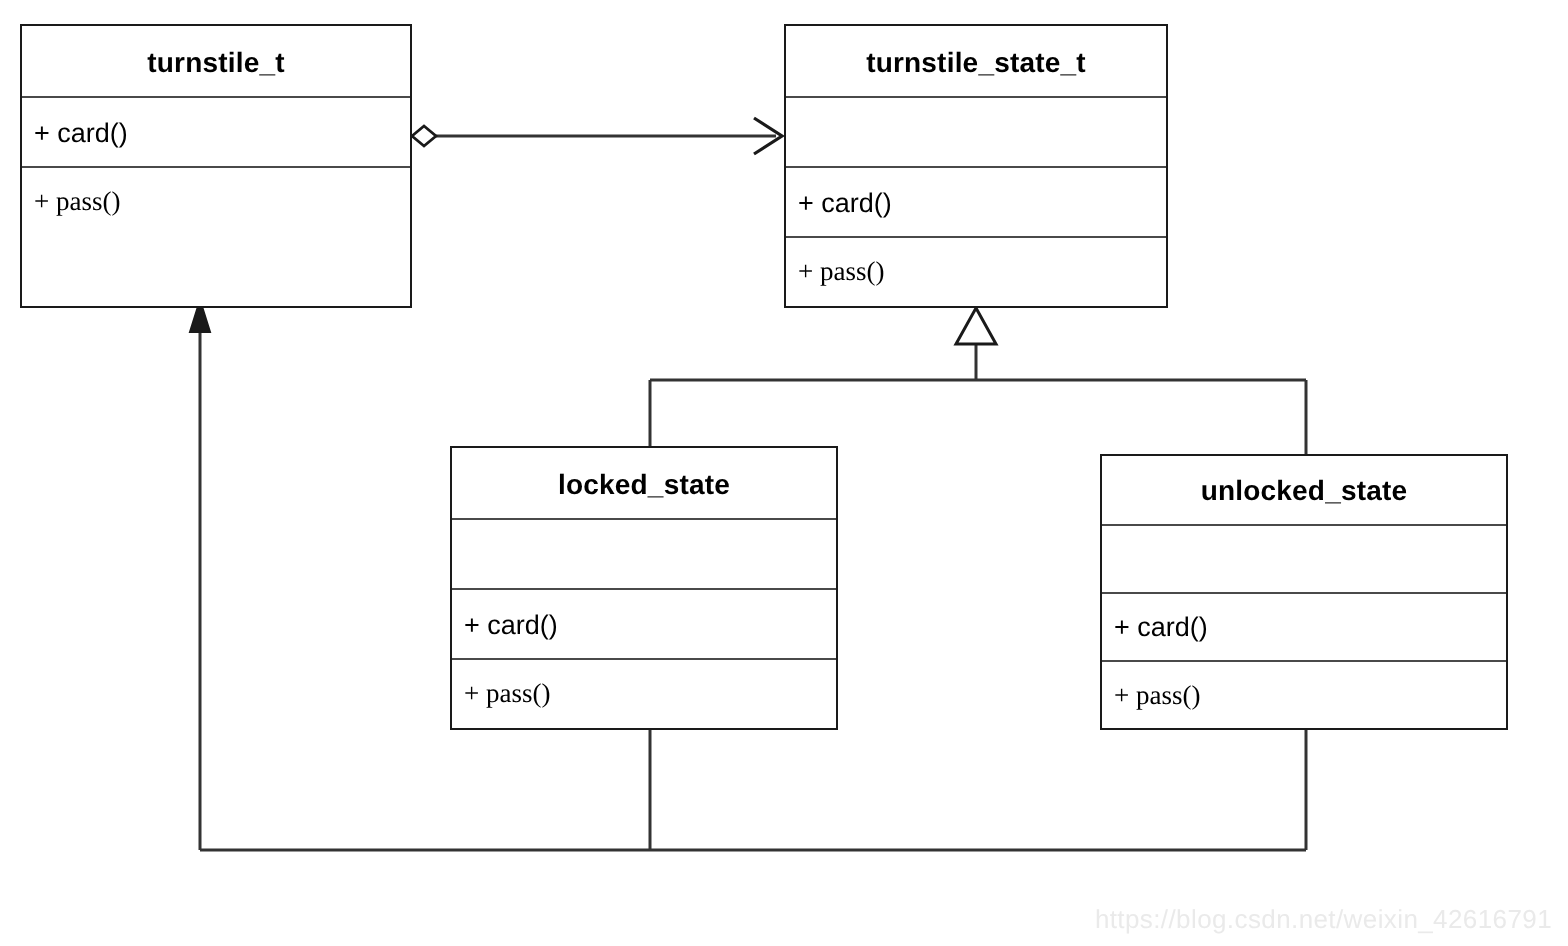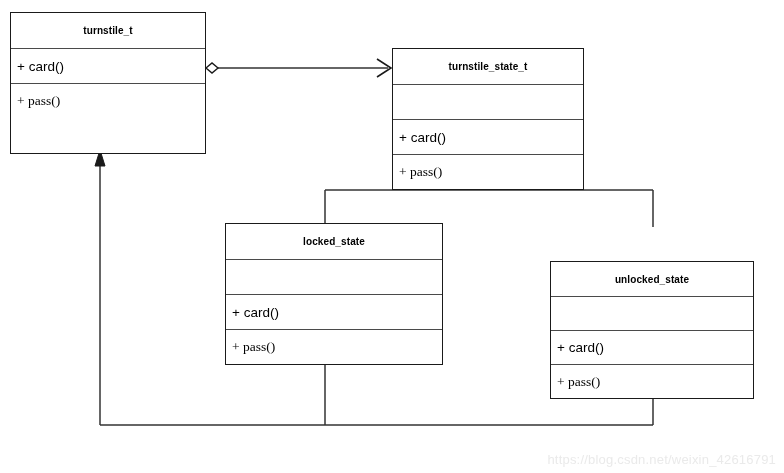--- a/index.html
+++ b/index.html
@@ -22,21 +22,21 @@
     border: 1.6px solid #1a1a1a;
     display: flex;
     flex-direction: column;
     z-index: 3;
   }
   .class-title {
     box-sizing: border-box;
     width: 100%;
     text-align: center;
     font-weight: bold;
-    font-size: 10px;
+    font-size: 14px;
     color: #000000;
     display: flex;
     align-items: center;
     justify-content: center;
     border-bottom: 1.4px solid #4a4a4a;
     letter-spacing: 0.1px;
   }
   .compartment {
     box-sizing: border-box;
     width: 100%;
@@ -105,35 +105,35 @@
       <polygon points="100,150 105,166 95,166" fill="#1a1a1a" stroke="#1a1a1a" stroke-width="1"></polygon>
     </g>
   </svg>
 
   <div class="uml-class" style="left:10px; top:12px; width:196px; height:142px;">
     <div class="class-title" style="height:36px;">turnstile_t</div>
     <div class="compartment" style="height:35px;">+ card()</div>
     <div class="compartment last" style="height:34px;">+ pass()</div>
   </div>
 
-  <div class="uml-class" style="left:392px; top:12px; width:192px; height:142px;margin-top:36px;">
+  <div class="uml-class" style="left:392px; top:12px; width:192px; height:142px;">
     <div class="class-title" style="height:36px;">turnstile_state_t</div>
     <div class="compartment empty" style="height:35px;"></div>
     <div class="compartment" style="height:35px;">+ card()</div>
     <div class="compartment last" style="height:34px;">+ pass()</div>
   </div>
 
-  <div class="uml-class" style="left:225px; top:223px; width:218px; height:142px;">
+  <div class="uml-class" style="left:225px; top:223px; width:194px; height:142px;">
     <div class="class-title" style="height:36px;">locked_state</div>
     <div class="compartment empty" style="height:35px;"></div>
     <div class="compartment" style="height:35px;">+ card()</div>
     <div class="compartment last" style="height:34px;">+ pass()</div>
   </div>
 
-  <div class="uml-class" style="left:550px; top:227px; width:204px; height:138px;margin-top:34px;">
+  <div class="uml-class" style="left:550px; top:227px; width:204px; height:138px;">
     <div class="class-title" style="height:35px;">unlocked_state</div>
     <div class="compartment empty" style="height:34px;"></div>
     <div class="compartment" style="height:34px;">+ card()</div>
     <div class="compartment last" style="height:33px;">+ pass()</div>
   </div>
 
   <div class="watermark">https://blog.csdn.net/weixin_42616791</div>
 
 </div>
 

